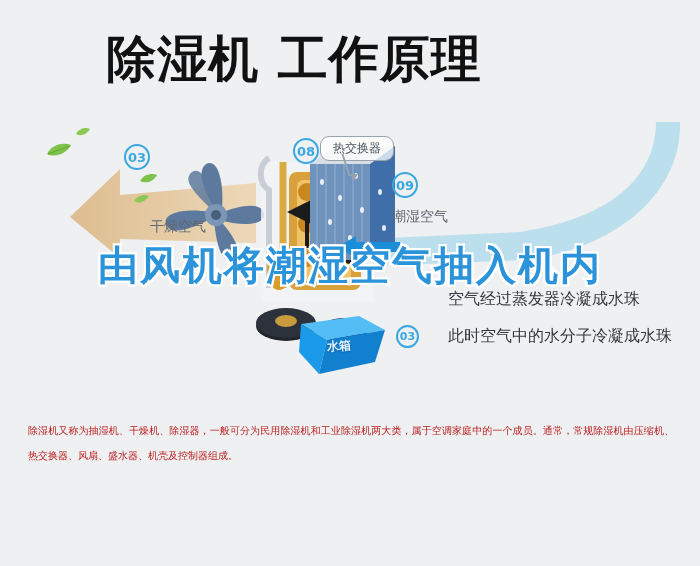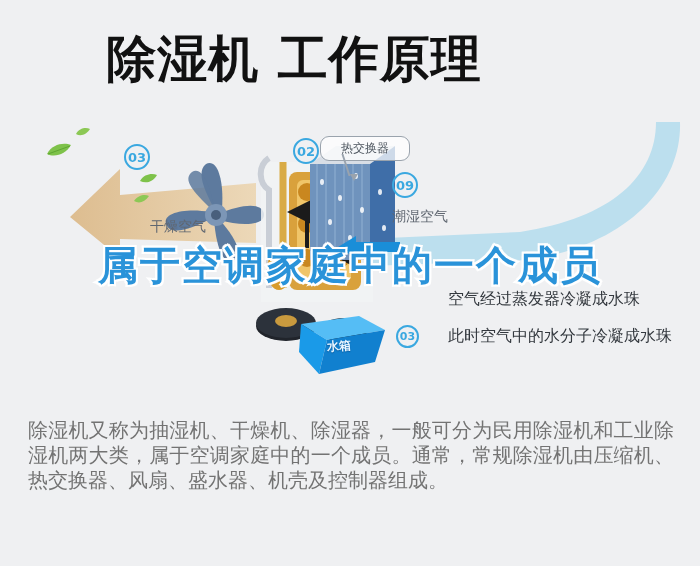--- a/index.html
+++ b/index.html
@@ -79,21 +79,21 @@
     display:flex;align-items:center;justify-content:center;
     font-family:"DejaVu Sans","Liberation Sans",sans-serif;
   }
   .badge.b03{left:124px;top:24px;}
   .badge.b02{left:293px;top:18px;}
   .badge.b01{left:392px;top:52px;}
 
   
   .callout{
     position:absolute;left:320px;top:16px;
-    padding:3px 20px;border:1.5px solid #9aa3ad;border-radius:9px;
+    padding:3px 12px;border:1.5px solid #9aa3ad;border-radius:9px;
     background:rgba(255,255,255,.75);
     font-size:12px;color:#4c545d;white-space:nowrap;
     font-family:"DejaVu Sans","Liberation Sans",sans-serif;
   }
   .callout-stem{
     position:absolute;left:345px;top:34px;width:2px;height:22px;
     background:#9aa3ad;transform:skewX(18deg);
   }
   .callout-tip{
     position:absolute;left:350px;top:54px;
@@ -141,21 +141,21 @@
     text-shadow:
       2px 2px 0 rgba(255,255,255,.9),
       -2px 2px 0 rgba(255,255,255,.9),
       2px -2px 0 rgba(255,255,255,.9),
       -2px -2px 0 rgba(255,255,255,.9);
   }
 
   
   .body-copy{
     position:absolute;left:28px;top:418px;width:646px;
-    font-size:20px;line-height:25px;color:#737373;
+    font-size:10px;line-height:25px;color:#b91c1c;
     font-family:"DejaVu Sans","Liberation Sans",sans-serif;
   }
   .body-copy p{margin:0 0 20px 0;text-align:justify;}
   .body-copy p:last-child{margin-bottom:0;}
 </style>
 </head>
 <body>
 
 <div class="page">
 
@@ -301,21 +301,21 @@
     <div class="tank">
       <svg viewBox="0 0 90 62">
         <polygon points="4,8 62,0 88,14 30,24" fill="#55bdf5"></polygon>
         <polygon points="4,8 30,24 22,58 2,36" fill="#1a9ae8"></polygon>
         <polygon points="30,24 88,14 78,46 22,58" fill="#1180cf"></polygon>
       </svg>
     </div>
     <div class="tank-label">水箱</div>
 
     <div class="badge b03">03</div>
-    <div class="badge b02">02</div>
+    <div class="badge b02">08</div>
     <div class="badge b01">09</div>
 
     <div class="callout">热交换器</div>
     <div class="callout-stem"></div>
     <div class="callout-tip"></div>
 
     <div class="dlabel dry">干燥空气</div>
     <div class="dlabel humid">潮湿空气</div>
   </div>
 
@@ -324,20 +324,20 @@
       <div class="bnum">02</div>
       <div class="btext">空气经过蒸发器冷凝成水珠</div>
     </div>
     <div class="bullet">
       <div class="bnum">03</div>
       <div class="btext">此时空气中的水分子冷凝成水珠</div>
     </div>
   </div>
 
   <div class="overlay">
-    <div class="oline">属于空调家庭中的一个成员</div>
+    <div class="oline">由风机将潮湿空气抽入机内</div>
   </div>
 
   <div class="body-copy">
     <p>除湿机又称为抽湿机、干燥机、除湿器，一般可分为民用除湿机和工业除湿机两大类，属于空调家庭中的一个成员。通常，常规除湿机由压缩机、热交换器、风扇、盛水器、机壳及控制器组成。</p>
   </div>
 
 </div>
 
 </body></html>

